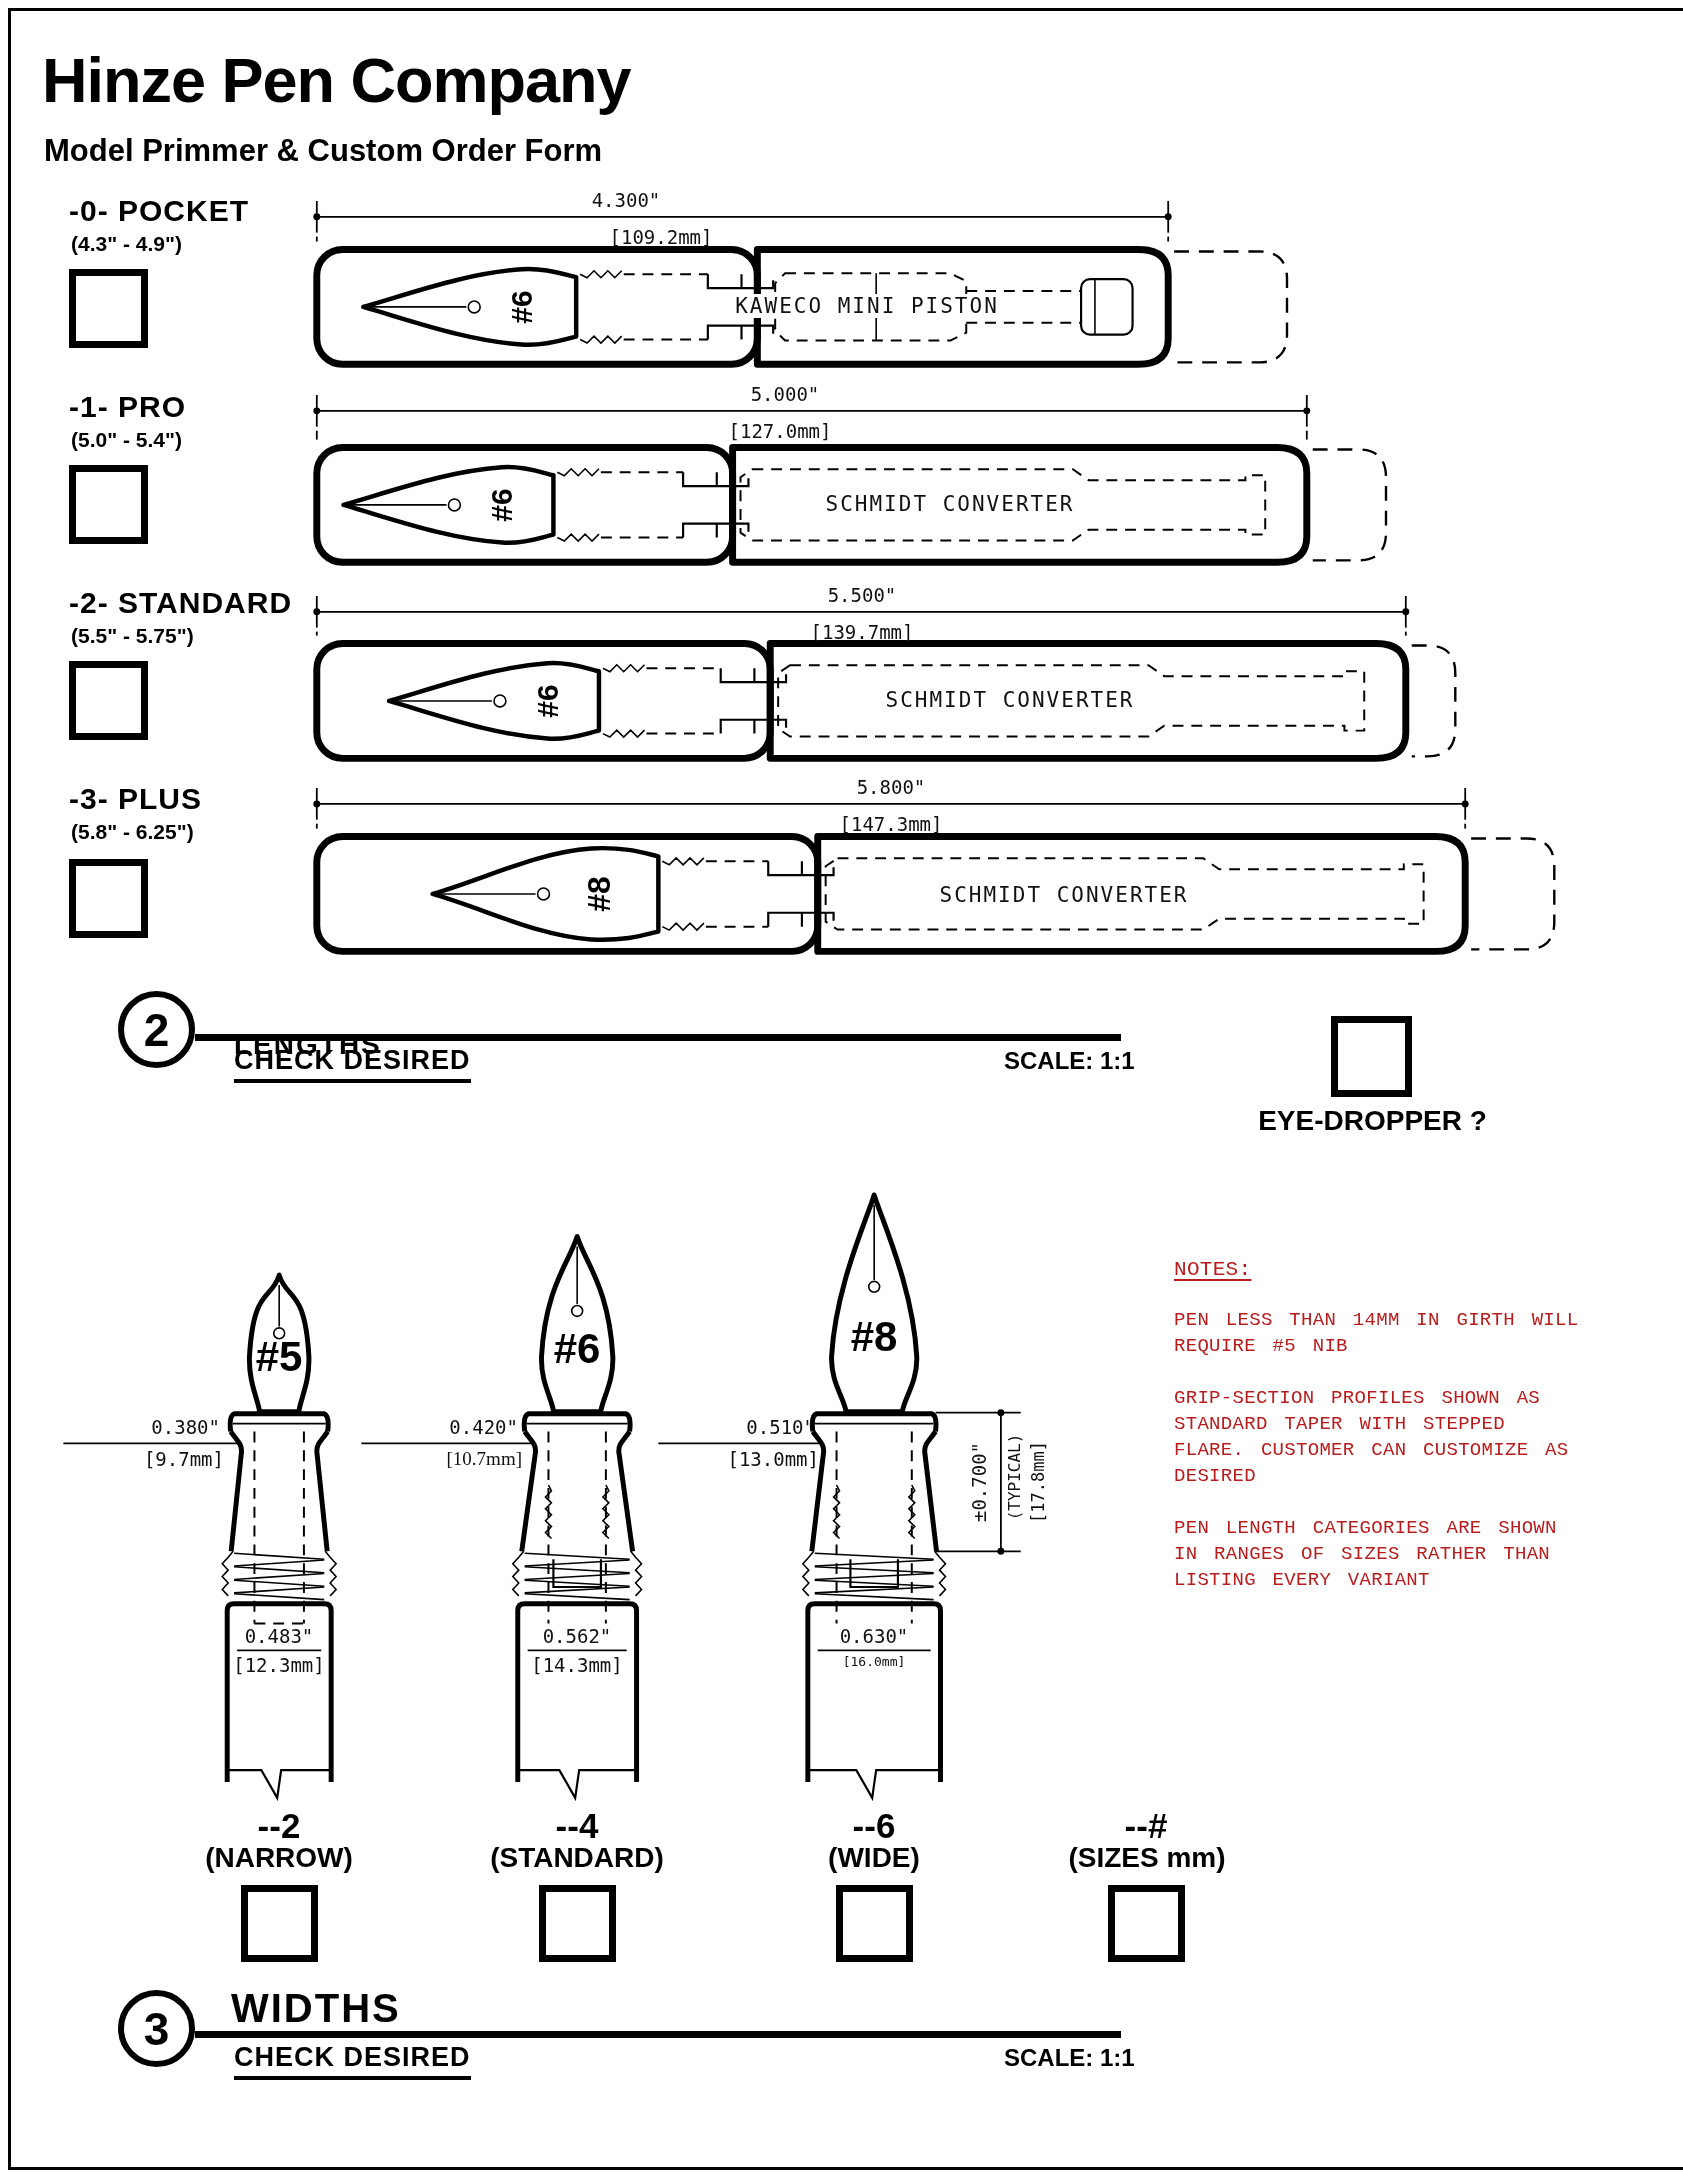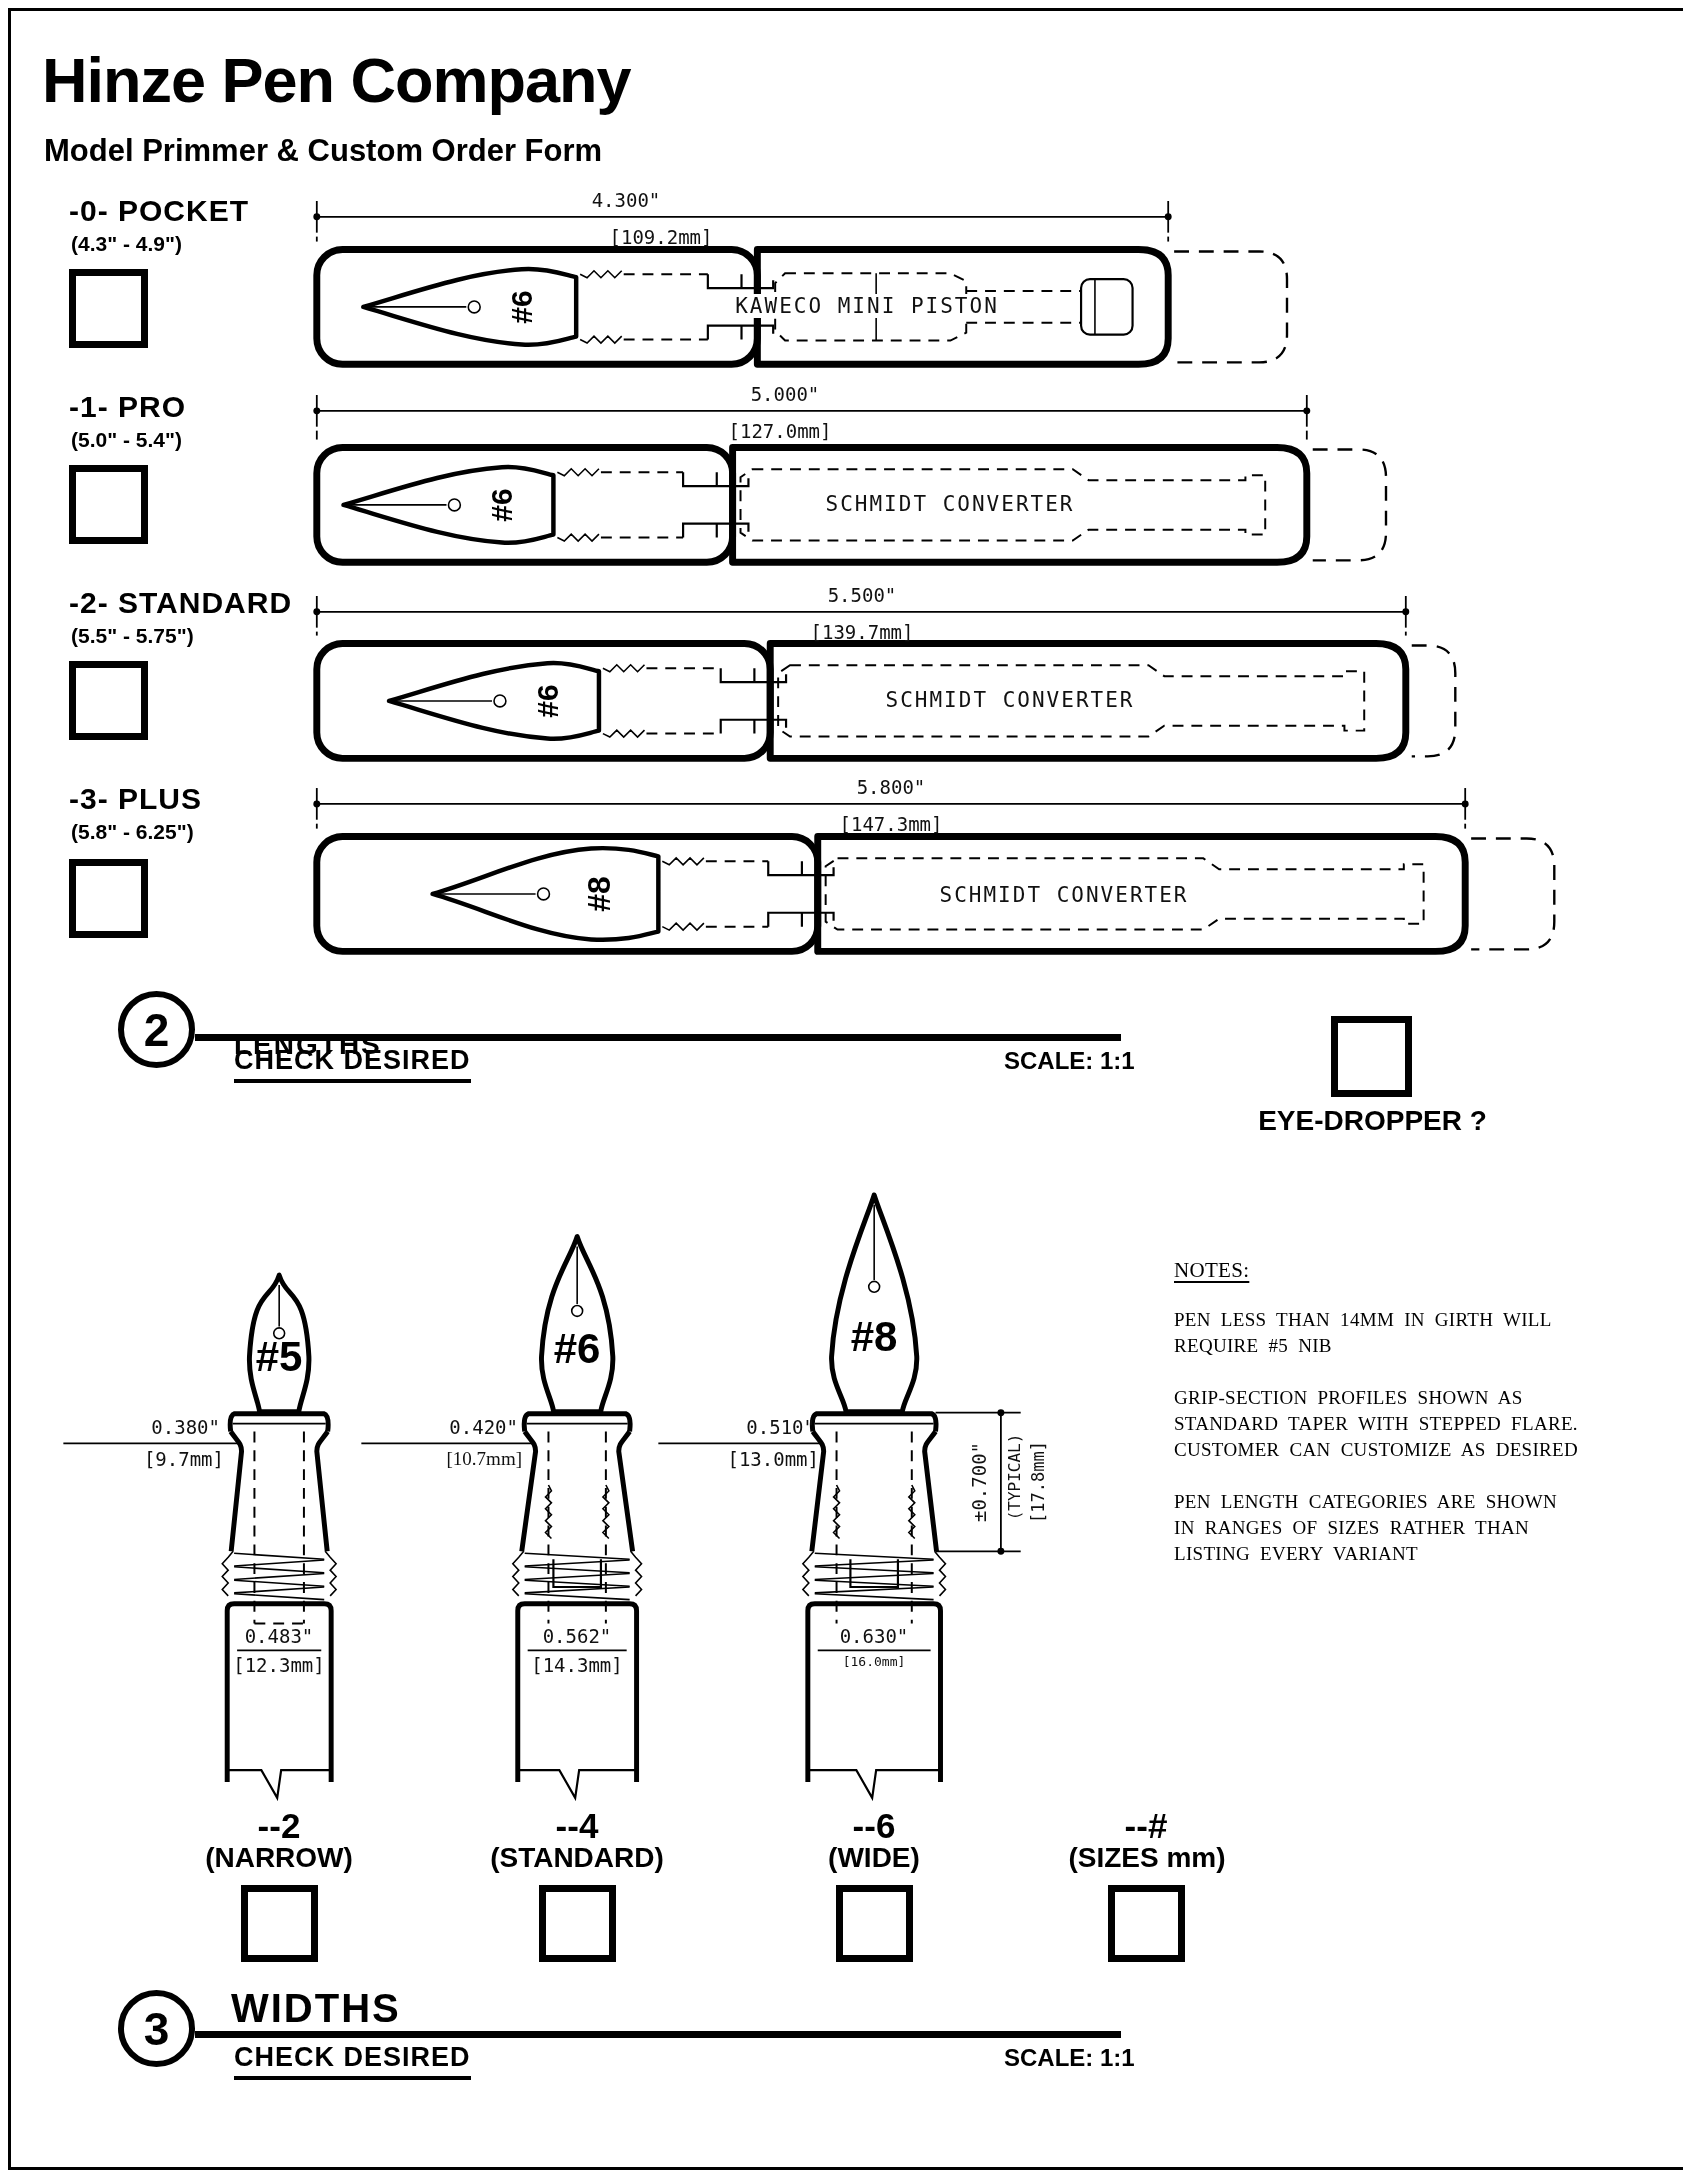--- a/index.html
+++ b/index.html
@@ -10,21 +10,21 @@
   .lbl{font-family:"Liberation Sans",sans-serif;font-weight:bold;color:#000;white-space:nowrap;}
   .cad{font-family:"DejaVu Sans Mono",monospace;color:#111;white-space:nowrap;}
   .ctr{text-align:center;}
   .rt{text-align:right;}
   .cb{position:absolute;border:7px solid #000;background:#fff;box-sizing:border-box;}
   .rot{display:flex;align-items:center;justify-content:center;transform:rotate(-90deg);}
   .circle{border:6px solid #000;border-radius:50%;display:flex;align-items:center;justify-content:center;
           font-weight:bold;background:#fff;box-sizing:border-box;}
   .secline{background:#000;height:7px;}
   .instr{border-bottom:4px solid #000;padding-bottom:3px;display:inline-block;}
-  #notes{font-family:Liberation Serif, serif;color:#000000;font-size:19px;line-height:26px;
+  #notes{font-family:Liberation Mono, monospace;color:#b91c1c;font-size:19px;line-height:26px;
          word-spacing:5px;letter-spacing:0.3px;}
   #notes .nt{text-decoration:underline;text-underline-offset:4px;margin-bottom:24px;font-size:21px;}
   #notes p{margin:0 0 26px 0;}
   svg{position:absolute;left:0;top:0;}
   .mech span{background:#fff;padding:0 6px;letter-spacing:2px;}
 </style>
 </head>
 <body>
 
 <div id="page">

